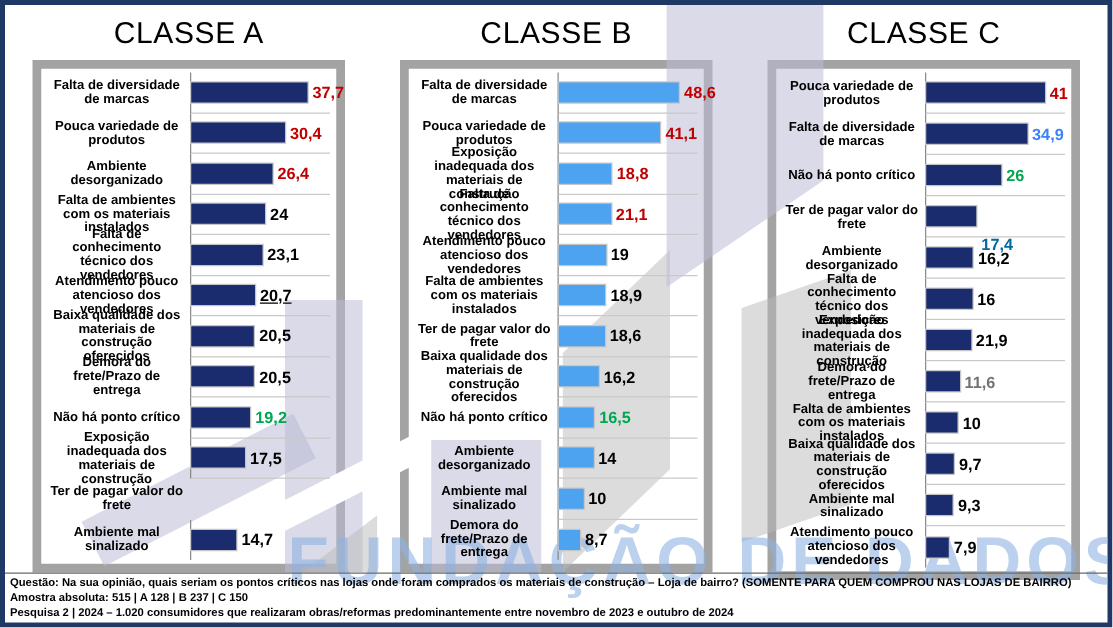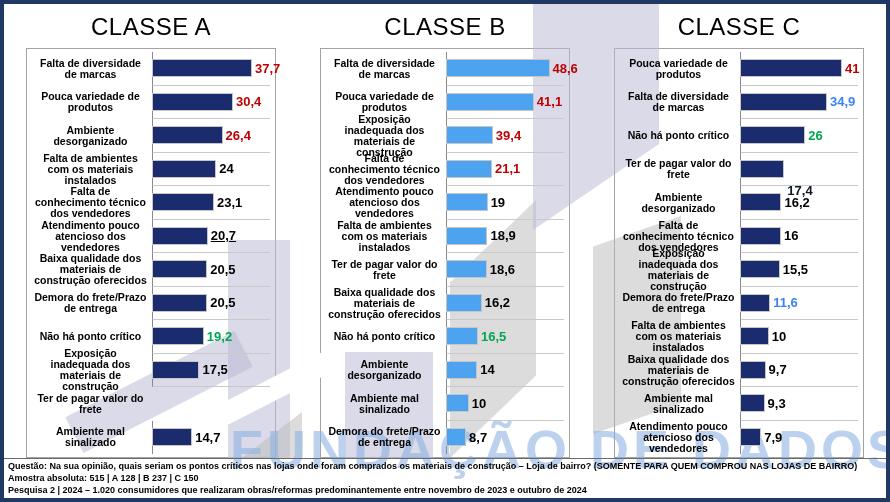--- a/index.html
+++ b/index.html
@@ -14,21 +14,21 @@
   .charts-row{
     position:absolute;left:4px;right:4px;top:4px;bottom:44px;
     display:flex;
   }
   .col{flex:1;display:flex;flex-direction:column;padding:0 22px;min-width:0;box-sizing:border-box;}
   .chart-title{
     text-align:center;font-size:24px;color:#000;padding:9px 0 7px;letter-spacing:.5px;
     position:relative;z-index:2;
   }
   .panel{
-    flex:1;border:1px solid #a3a3a3;background:#fff;position:relative;
+    flex:1;border:7px solid #a3a3a3;background:#fff;position:relative;
     display:flex;flex-direction:column;padding:3px 5px 3px 2px;box-sizing:border-box;
   }
   .rows{flex:1;display:flex;flex-direction:column;}
   .row{flex:1;display:flex;align-items:stretch;position:relative;z-index:2;min-height:0;}
   .cat-label{
     width:51%;box-sizing:border-box;display:flex;align-items:center;justify-content:center;
     text-align:center;font-weight:bold;font-size:10.5px;line-height:11px;color:#000;
     padding:0 5px;
   }
   .bar-area{
@@ -192,21 +192,21 @@
     <div class="bar-area">
       <div class="bar" style="width: 73.3929%; background: rgb(77, 163, 240);"></div>
       <div class="val-label" style="color: rgb(192, 0, 0);">41,1</div>
     </div>
   </div>
 
   <div class="row">
     <div class="cat-label">Exposição inadequada dos materiais de construção</div>
     <div class="bar-area">
       <div class="bar" style="width: 38.3929%; background: rgb(77, 163, 240);"></div>
-      <div class="val-label" style="color: rgb(192, 0, 0);">39,4</div>
+      <div class="val-label" style="color: rgb(192, 0, 0);">18,8</div>
     </div>
   </div>
 
   <div class="row">
     <div class="cat-label">Falta de conhecimento técnico dos vendedores</div>
     <div class="bar-area">
       <div class="bar" style="width: 37.6786%; background: rgb(77, 163, 240);"></div>
       <div class="val-label" style="color: rgb(192, 0, 0);">21,1</div>
     </div>
   </div>
@@ -303,21 +303,21 @@
     <div class="bar-area">
       <div class="bar" style="width: 54.1667%; background: rgb(27, 44, 110);"></div>
       <div class="val-label" style="color: rgb(0, 166, 81);">26</div>
     </div>
   </div>
 
   <div class="row">
     <div class="cat-label">Ter de pagar valor do frete</div>
     <div class="bar-area">
       <div class="bar" style="width: 36.25%; background: rgb(27, 44, 110);"></div>
-      <div class="val-label" style="color: #0f172a; margin-top: 44px;">17,4</div>
+      <div class="val-label" style="color: #0369a1; margin-top: 44px;">17,4</div>
     </div>
   </div>
 
   <div class="row">
     <div class="cat-label">Ambiente desorganizado</div>
     <div class="bar-area">
       <div class="bar" style="width: 33.75%; background: rgb(27, 44, 110);"></div>
       <div class="val-label" style="color: rgb(0, 0, 0);">16,2</div>
     </div>
   </div>
@@ -327,29 +327,29 @@
     <div class="bar-area">
       <div class="bar" style="width: 33.3333%; background: rgb(27, 44, 110);"></div>
       <div class="val-label" style="color: rgb(0, 0, 0);">16</div>
     </div>
   </div>
 
   <div class="row">
     <div class="cat-label">Exposição inadequada dos materiais de construção</div>
     <div class="bar-area">
       <div class="bar" style="width: 32.2917%; background: rgb(27, 44, 110);"></div>
-      <div class="val-label" style="color: rgb(0, 0, 0);">15,5</div>
+      <div class="val-label" style="color: rgb(0, 0, 0);">21,9</div>
     </div>
   </div>
 
   <div class="row">
     <div class="cat-label">Demora do frete/Prazo de entrega</div>
     <div class="bar-area">
       <div class="bar" style="width: 24.1667%; background: rgb(27, 44, 110);"></div>
-      <div class="val-label" style="color: #3b82f6;">11,6</div>
+      <div class="val-label" style="color: #737373;">11,6</div>
     </div>
   </div>
 
   <div class="row">
     <div class="cat-label">Falta de ambientes com os materiais instalados</div>
     <div class="bar-area">
       <div class="bar" style="width: 22.9167%; background: rgb(27, 44, 110);"></div>
       <div class="val-label" style="color: rgb(0, 0, 0);">10</div>
     </div>
   </div>

